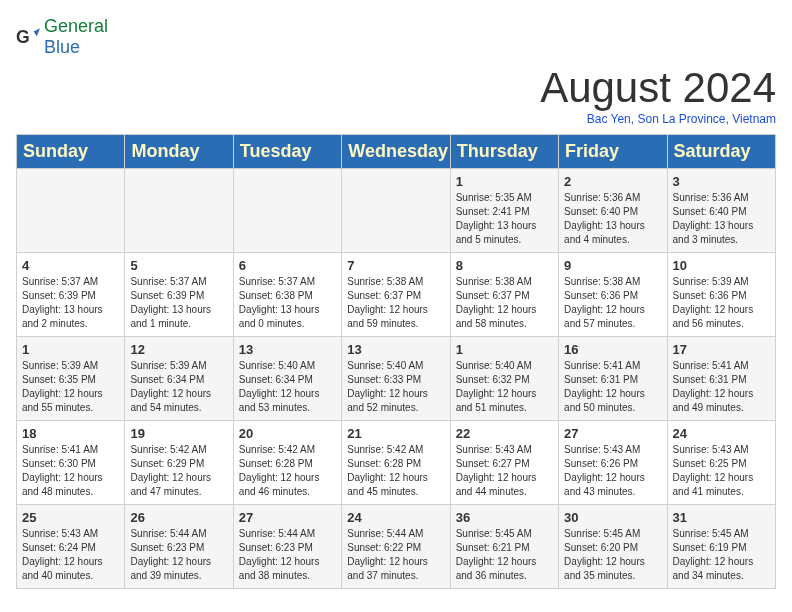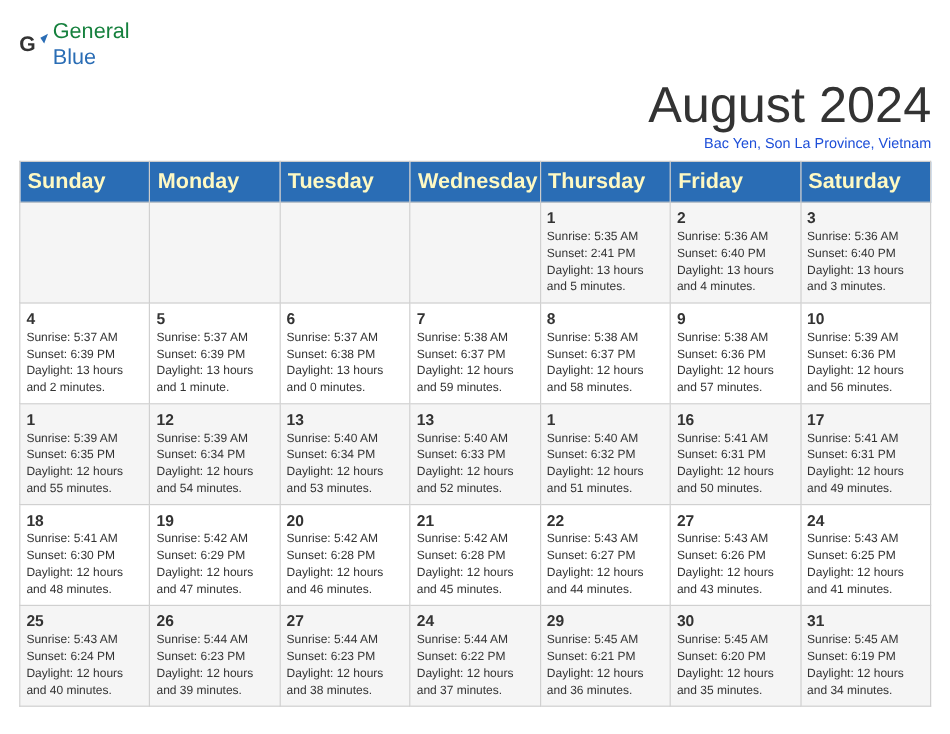--- a/index.html
+++ b/index.html
@@ -303,21 +303,21 @@
 and 38 minutes.</div>
         </td>
         <td>
           <span class="day-number">24</span>
           <div class="cell-content" style="white-space: pre-line;">Sunrise: 5:44 AM
 Sunset: 6:22 PM
 Daylight: 12 hours
 and 37 minutes.</div>
         </td>
         <td>
-          <span class="day-number">29</span>
+          <span class="day-number">36</span>
           <div class="cell-content" style="white-space: pre-line;">Sunrise: 5:45 AM
 Sunset: 6:21 PM
 Daylight: 12 hours
 and 36 minutes.</div>
         </td>
         <td>
           <span class="day-number">30</span>
           <div class="cell-content" style="white-space: pre-line;">Sunrise: 5:45 AM
 Sunset: 6:20 PM
 Daylight: 12 hours

